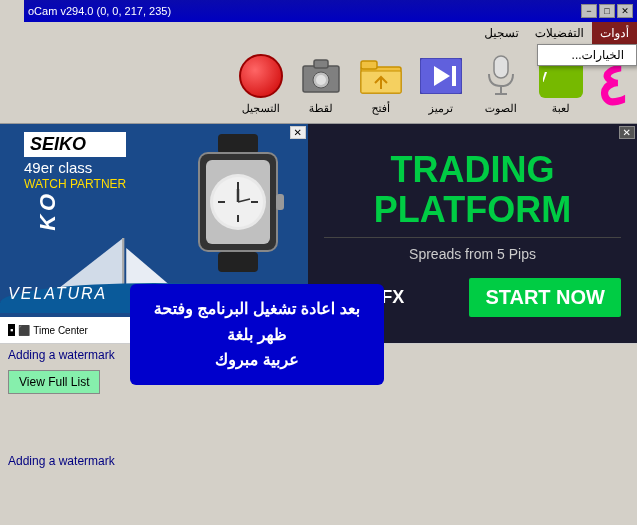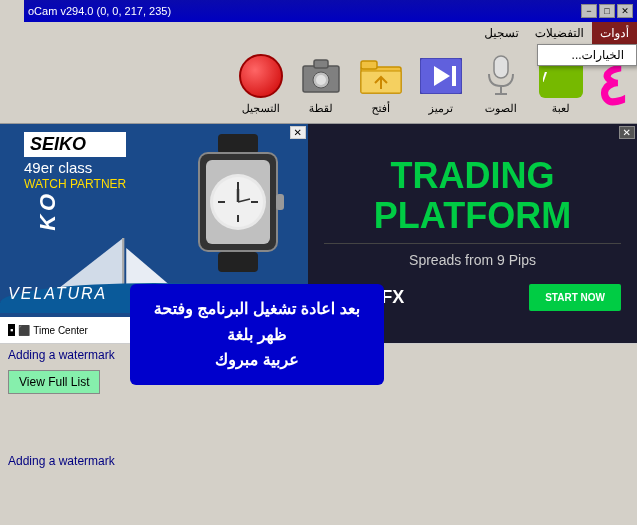--- a/index.html
+++ b/index.html
@@ -219,21 +219,21 @@
     .hiwayfx-logo {
       font-size: 18px;
       font-weight: bold;
       color: white;
     }
     .hiwayfx-logo span { color: #00aaff; }
     .start-now-btn {
       background: #00cc44;
       color: white;
       font-weight: bold;
-      font-size: 10px;
+      font-size: 20px;
       padding: 8px 16px;
       border: none;
       cursor: pointer;
       border-radius: 2px;
     }
     .ad-close-right {
       position: absolute;
       top: 2px;
       right: 2px;
       font-size: 10px;
@@ -478,21 +478,21 @@
       </div>
       <div class="ad-left-close">✕</div>
     </div>
 
     <div id="ad-right" style="position:relative;">
       <div class="ad-close-right">✕</div>
       <div class="trading-text">
         <div>TRADING</div>
         <div>PLATFORM</div>
       </div>
-      <div class="spreads-text">Spreads from 9 Pips</div>
+      <div class="spreads-text">Spreads from 5 Pips</div>
       <div class="ad-right-bottom">
         <div class="hiwayfx-logo">
           <span style="color:#00aaff;">HIWAY</span><span style="color:white;">FX</span>
         </div>
         <button class="start-now-btn">START NOW</button>
       </div>
     </div>
   </div>
 
   <div id="bottom-panel">

